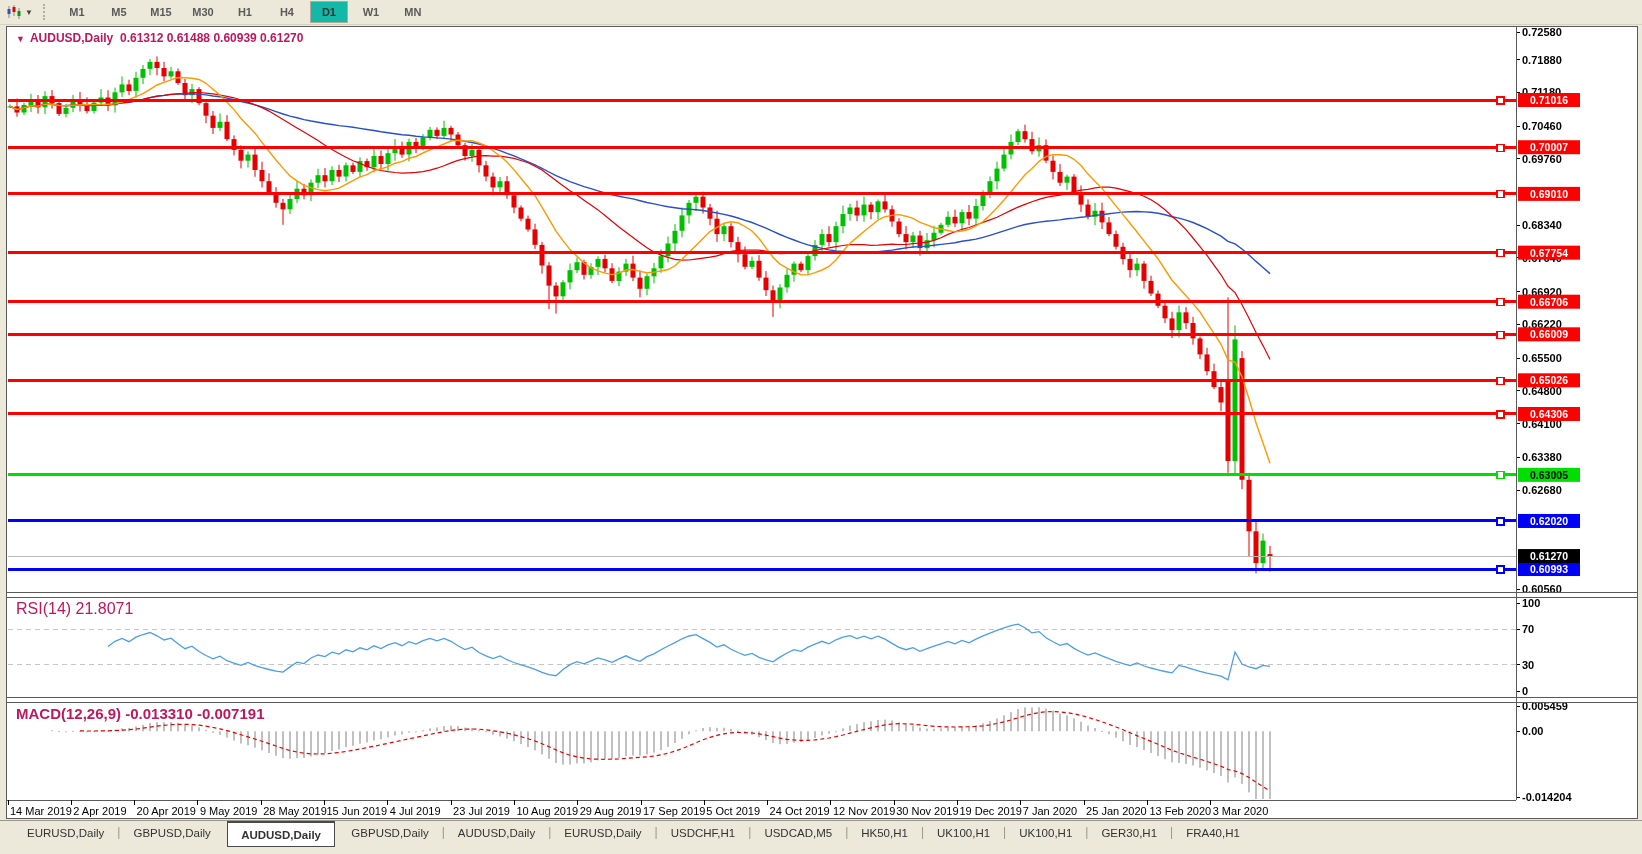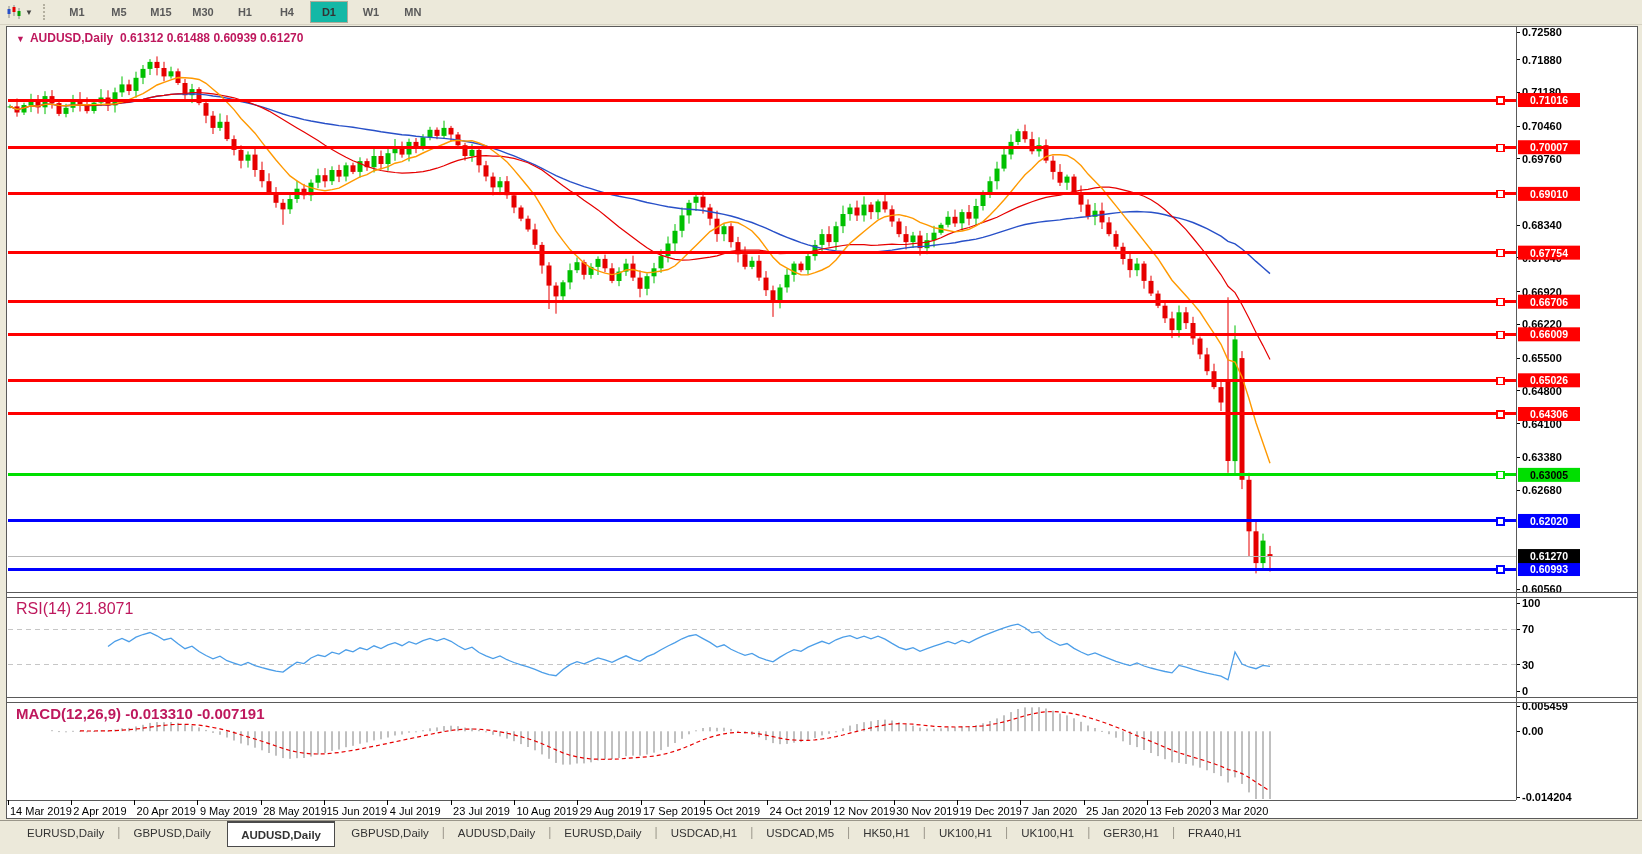--- a/index.html
+++ b/index.html
@@ -763,21 +763,21 @@
       <div class="tab">GBPUSD,Daily</div>
       <div class="tab-sep">&nbsp;</div>
       <div class="tab active">AUDUSD,Daily</div>
       <div class="tab-sep">&nbsp;</div>
       <div class="tab">GBPUSD,Daily</div>
       <div class="tab-sep">|</div>
       <div class="tab">AUDUSD,Daily</div>
       <div class="tab-sep">|</div>
       <div class="tab">EURUSD,Daily</div>
       <div class="tab-sep">|</div>
-      <div class="tab">USDCAD,H1</div>
+      <div class="tab">USDCHF,H1</div>
       <div class="tab-sep">|</div>
       <div class="tab">USDCAD,M5</div>
       <div class="tab-sep">|</div>
       <div class="tab">HK50,H1</div>
       <div class="tab-sep">|</div>
       <div class="tab">UK100,H1</div>
       <div class="tab-sep">|</div>
       <div class="tab">UK100,H1</div>
       <div class="tab-sep">|</div>
       <div class="tab">GER30,H1</div>

